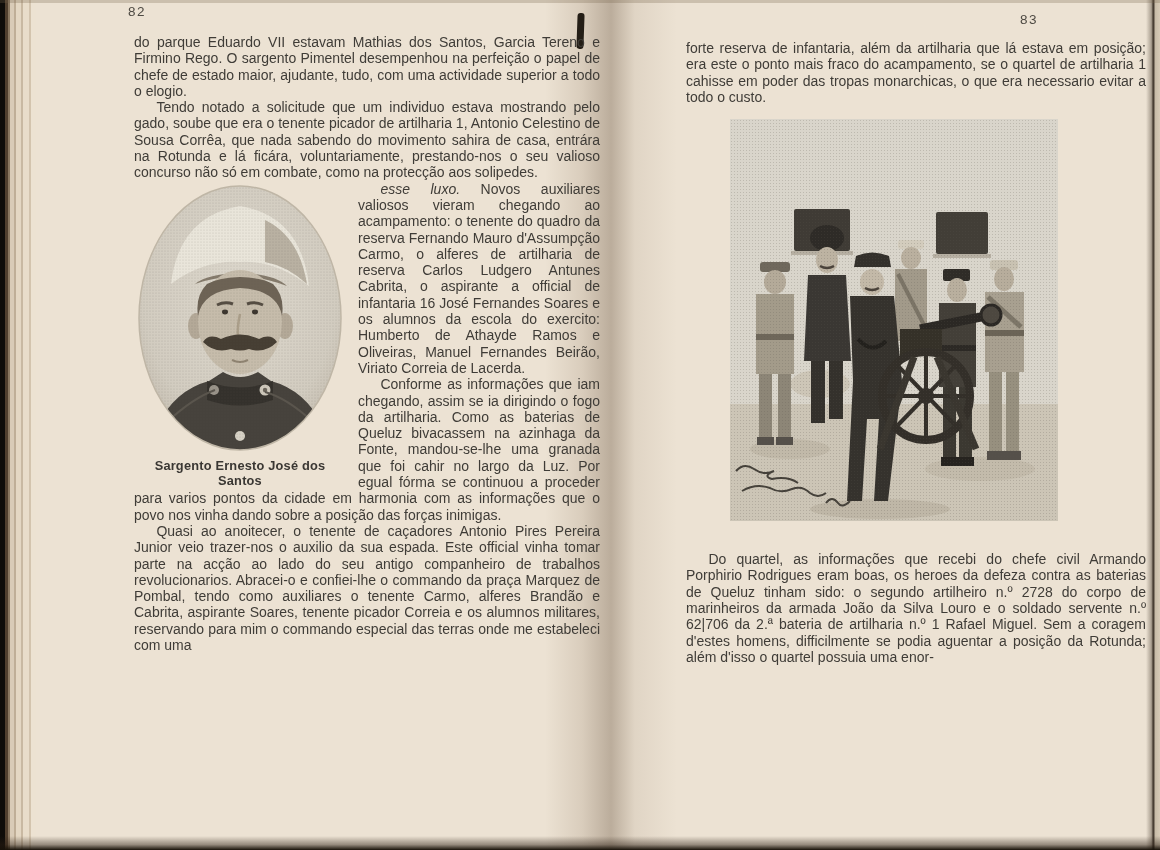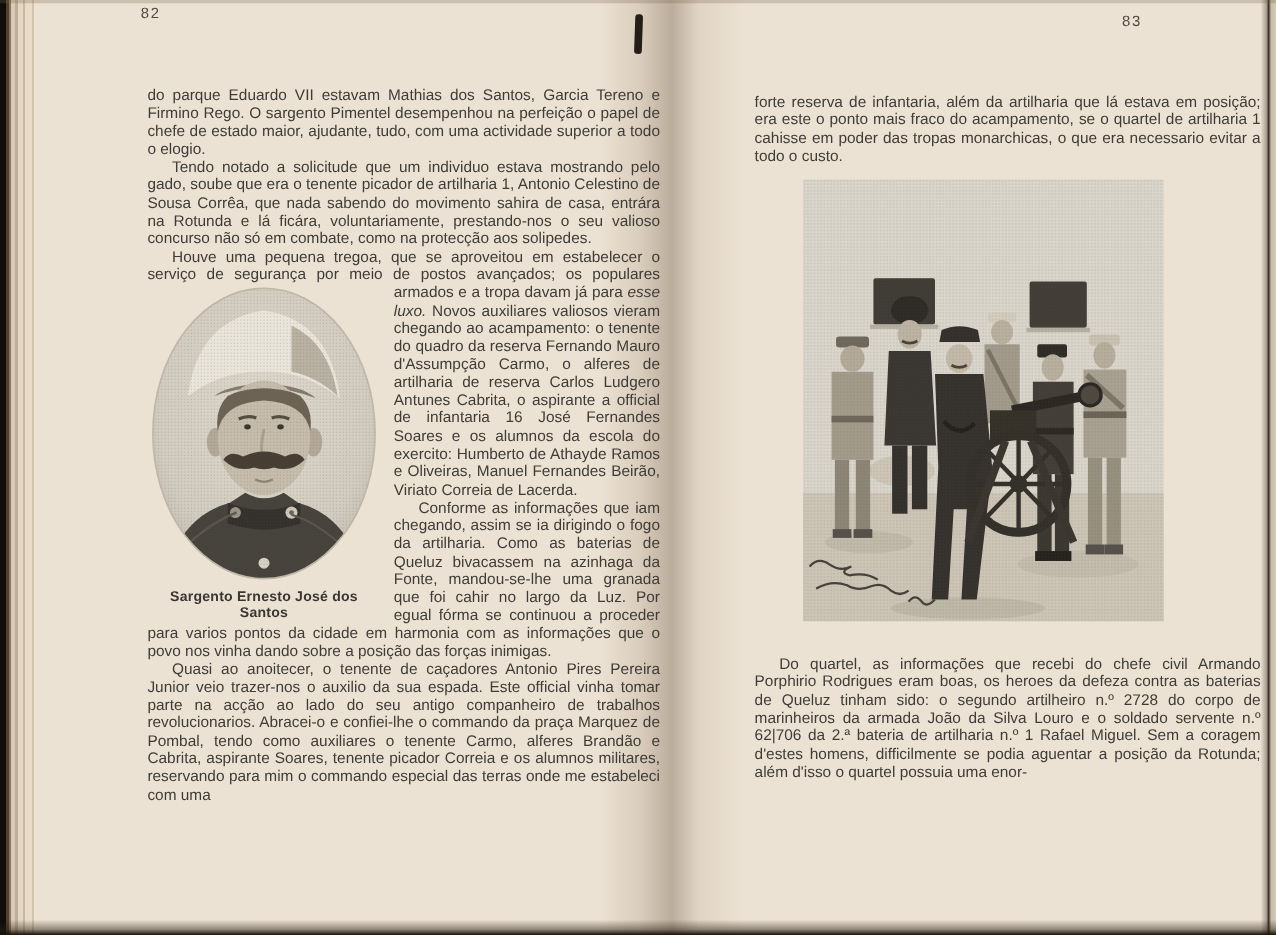--- a/index.html
+++ b/index.html
@@ -25,21 +25,21 @@
   .bottom-edge{position:absolute;left:0;right:0;bottom:0;height:14px;
     background:linear-gradient(180deg,rgba(60,45,30,0),rgba(44,31,20,.45) 62%,#181209 100%);}
   .top-edge{position:absolute;left:0;right:0;top:0;height:3px;background:rgba(120,100,75,.28);}
 
   .pagenum{position:absolute;font-size:13.5px;letter-spacing:1.5px;color:#4e4a43;}
   .pagenum.left{left:128px;top:4px;}
   .pagenum.right{left:1020px;top:12px;}
 
   .col{position:absolute;text-align:justify;font-size:14px;line-height:16.3px;}
   .col p{margin:0;text-indent:1.6em;}
-  .col p.noindent{text-indent:0;margin-top:44px;}
+  .col p.noindent{text-indent:0;}
   .left-col{left:134px;top:34px;width:466px;}
   .right-col{left:686px;top:40px;width:460px;}
 
   
   .portrait-float{display:block;float:left;width:212px;margin:3px 12px 2px 0;text-indent:0;}
   .portrait-float svg{display:block;margin:0 auto;}
   .portrait-caption{display:block;font-weight:700;font-size:12.8px;line-height:15px;
     text-align:center;margin-top:6px;letter-spacing:.2px;color:#3a3733;}
 
   
@@ -58,21 +58,21 @@
   <div class="gutter-mark"></div>
   <div class="right-edge"></div>
   <div class="top-edge"></div>
 
   <div class="pagenum left">82</div>
   <div class="pagenum right">83</div>
 
   <div class="col left-col">
     <p class="noindent">do parque Eduardo VII estavam Mathias dos Santos, Garcia Tereno e Firmino Rego. O sargento Pimentel desempenhou na perfeição o papel de chefe de estado maior, ajudante, tudo, com uma actividade superior a todo o elogio.</p>
     <p>Tendo notado a solicitude que um individuo estava mostrando pelo gado, soube que era o tenente picador de artilharia 1, Antonio Celestino de Sousa Corrêa, que nada sabendo do movimento sahira de casa, entrára na Rotunda e lá ficára, voluntariamente, prestando-nos o seu valioso concurso não só em combate, como na protecção aos solipedes.</p>
-    <p><span>Houve uma pequena tregoa, que se aproveitou em estabelecer o serviço de segurança por meio de postos avançados; os populares armados e a tropa davam já para </span><span class="portrait-float">
+    <p><span class="portrait-float">
         <svg width="206" height="268" viewBox="0 0 206 268" xmlns="http://www.w3.org/2000/svg">
           <defs>
             <radialGradient id="ovalShade" cx="50%" cy="42%" r="68%">
               <stop offset="0%" stop-color="#ddd8cd"></stop>
               <stop offset="70%" stop-color="#d2ccc0"></stop>
               <stop offset="100%" stop-color="#bdb5a7"></stop>
             </radialGradient>
             <clipPath id="clipOval">
                 <ellipse cx="103" cy="134" rx="101" ry="132"></ellipse>
               </clipPath>

